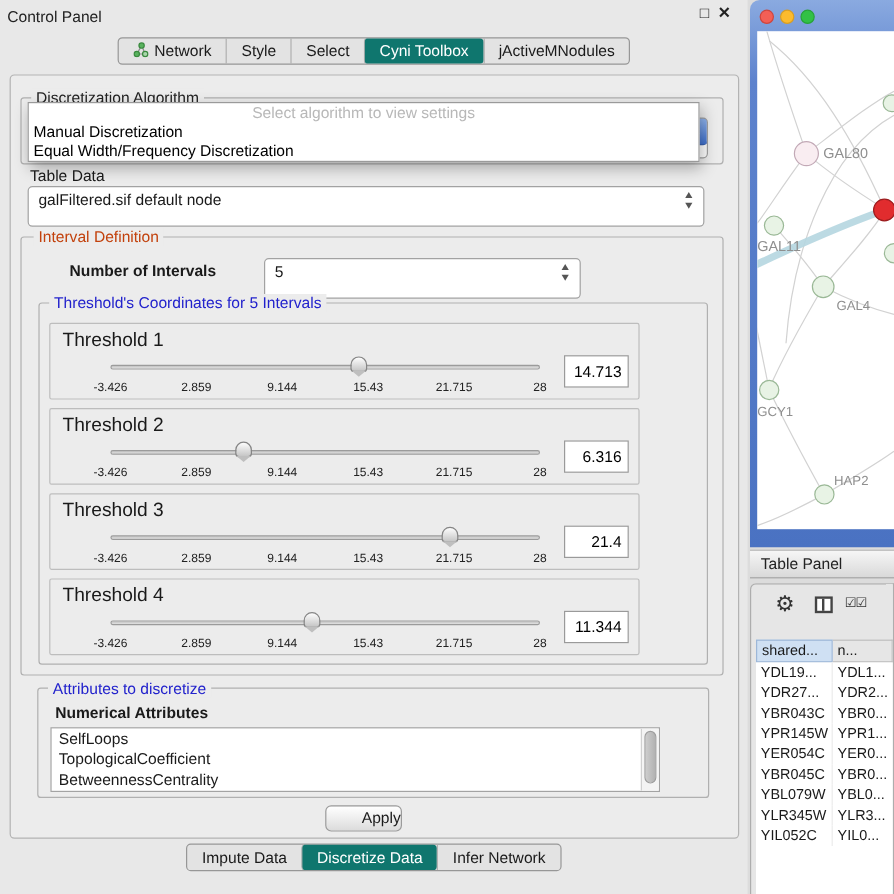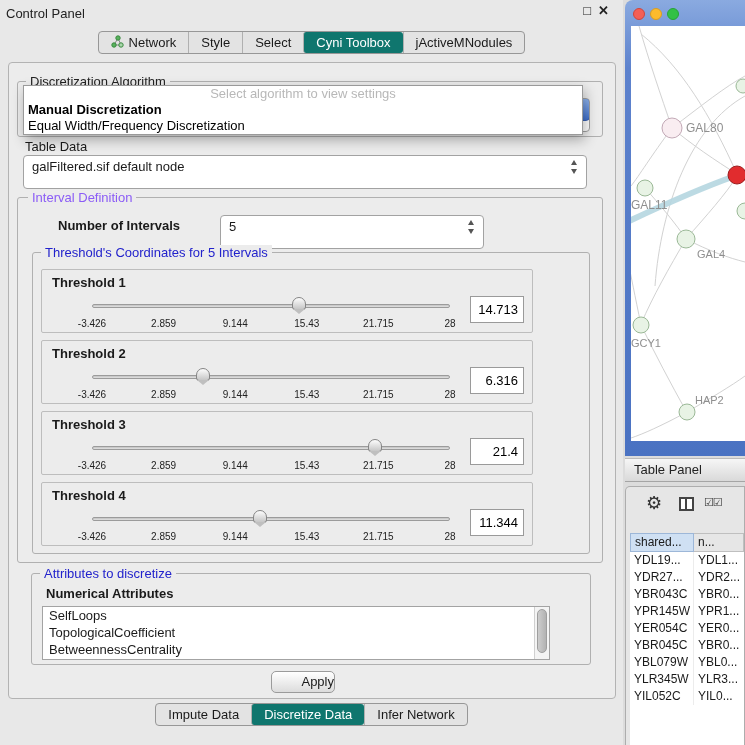--- a/index.html
+++ b/index.html
@@ -18,41 +18,41 @@
   .tabbar.bottom{top:703px}
   .tabgroup{display:flex;border:1px solid #979797;border-radius:4px;background:#e3e3e3;height:23px}
   .tab{display:flex;align-items:center;gap:5px;padding:0 12px;font-size:13px;border-left:1px solid #b0b0b0;white-space:nowrap}
   .tab:first-child{border-left:none}
   .tab.selected{background:#0f766e;color:#fff;border-radius:3px}
 
   .cp-content{position:absolute;left:8px;top:62px;width:608px;height:637px;background:#ececec;border:1px solid #b3b3b3;border-radius:4px}
 
   .groupbox{position:absolute;border:1px solid #b0b0b0;border-radius:3px}
   .group-title{position:absolute;top:-8px;left:10px;background:#ececec;padding:0 4px;font-size:13px;white-space:nowrap}
-  .gt-green{color:#8b5cf6}
+  .gt-green{color:#c2410c}
   .gt-blue{color:#2222cc}
 
   .combo{position:absolute;background:#fff;border:1px solid #a2a2a2;border-radius:4px;height:34px;line-height:21px;padding:0 26px 0 8px;font-size:13px;white-space:nowrap;overflow:hidden}
   .arrows{position:absolute;right:7px;top:4px;width:9px;height:14px}
   .arrows::before{content:"";position:absolute;top:0;left:1px;border-left:3.5px solid transparent;border-right:3.5px solid transparent;border-bottom:5px solid #555}
   .arrows::after{content:"";position:absolute;bottom:0;left:1px;border-left:3.5px solid transparent;border-right:3.5px solid transparent;border-top:5px solid #555}
   .combo-cap{position:absolute;right:-1px;top:-1px;width:24px;height:23px;border-radius:0 4px 4px 0;background:linear-gradient(#8fb4ef,#4172cf);border:1px solid #3a63b5}
   .combo-cap::before{content:"";position:absolute;top:4px;left:8px;border-left:4px solid transparent;border-right:4px solid transparent;border-bottom:5px solid #fff}
   .combo-cap::after{content:"";position:absolute;bottom:4px;left:8px;border-left:4px solid transparent;border-right:4px solid transparent;border-top:5px solid #fff}
 
   .algo-popup{position:absolute;left:14px;top:22px;width:560px;height:50px;background:#fff;border:1px solid #9a9a9a;box-shadow:2px 5px 12px rgba(0,0,0,.3);z-index:9}
   .popup-placeholder{height:16px;line-height:16px;text-align:center;color:#b8b8b8;font-size:13px}
   .popup-item{height:16px;line-height:16px;padding-left:4px;font-size:13px;color:#000}
-  .popup-item.bold{font-weight:bold}
+  .popup-item.bold{font-weight:normal}
 
   .plain-label{position:absolute;font-size:13px}
   .bold-label{position:absolute;font-size:13px;font-weight:bold}
 
   .threshold-panel{position:absolute;left:8px;width:492px;height:64px;border:1px solid #bdbdbd;border-radius:2px;background:#ececec}
-  .th-label{position:absolute;left:10px;top:5px;font-size:13px;font-weight:bold}
+  .th-label{position:absolute;left:10px;top:5px;font-size:16px;font-weight:normal}
   .slider{position:absolute;left:50px;top:26px;width:358px;height:20px}
   .slider-track{position:absolute;left:0;right:0;top:8px;height:4px;background:linear-gradient(#c2c2c2,#e2e2e2);border:1px solid #9b9b9b;border-radius:2px}
   .slider-thumb{position:absolute;top:1px;width:14px;height:13px;transform:translateX(-50%);background:linear-gradient(#fdfdfd,#c6c6c6);border:1px solid #858585;border-radius:7px 7px 3px 3px}
   .slider-thumb::after{content:"";position:absolute;left:50%;transform:translateX(-50%);bottom:-5px;border-left:6px solid transparent;border-right:6px solid transparent;border-top:5px solid #bfbfbf}
   .scale{position:absolute;left:50px;top:48px;width:358px;height:12px;font-size:10px;color:#222}
   .scale span{position:absolute;transform:translateX(-50%);white-space:nowrap}
   .scale span:nth-child(1){left:0}
   .scale span:nth-child(2){left:20%}
   .scale span:nth-child(3){left:40%}
   .scale span:nth-child(4){left:60%}

